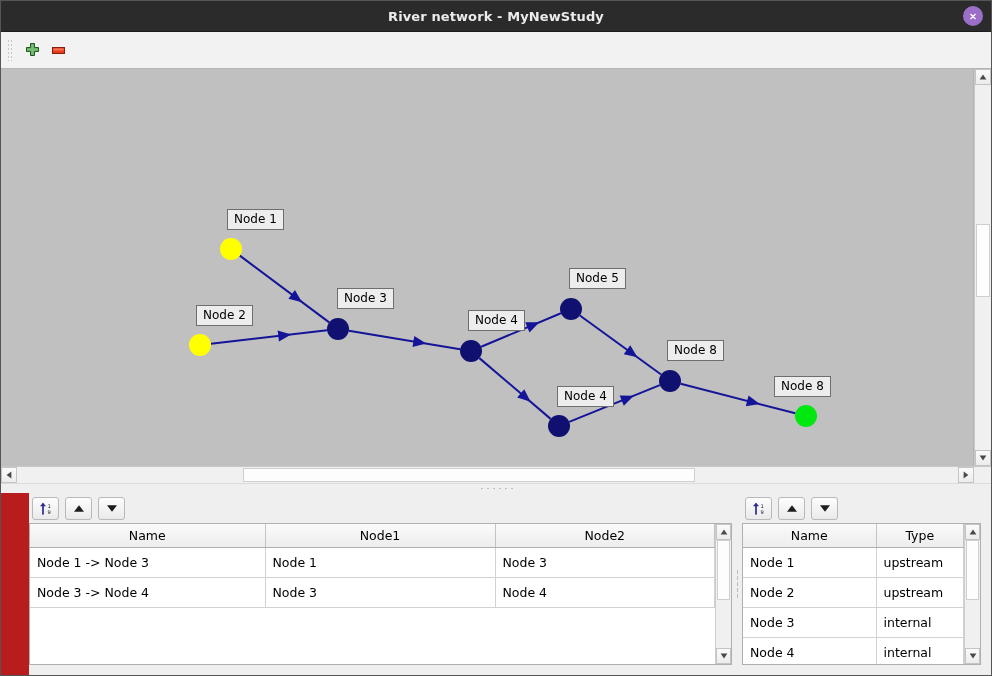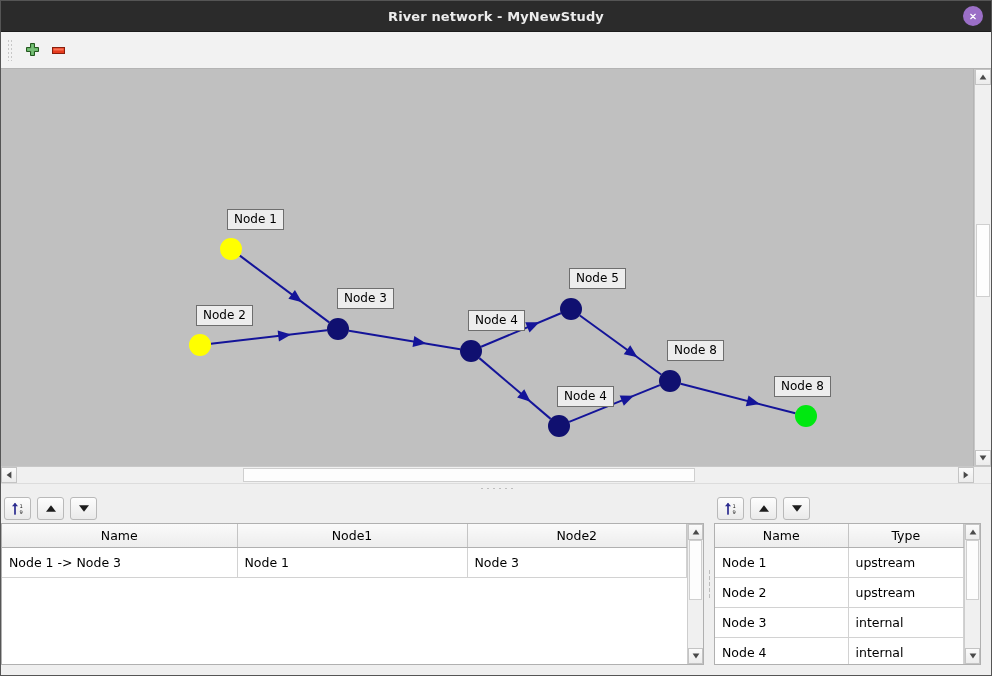--- a/index.html
+++ b/index.html
@@ -172,20 +172,21 @@
     background-image: radial-gradient(#bdbdbd 1px, transparent 1px);
     background-size: 3px 6px;
   }
 
   
   .bottom {
     flex: 1 1 auto;
     display: flex;
     background: #b91c1c;
     min-height: 0;
+    padding-left: 28px;
   }
   .pane {
     display: flex; flex-direction: column;
     min-width: 0;
     background: #efefef;
   }
   .pane.left  { width: 703px; flex: 0 0 703px; }
   .pane.right { flex: 1 1 auto; }
 
   .pane-toolbar {
@@ -401,20 +402,25 @@
                   <th style="width: 230px;">Node1</th>
                   <th style="width: auto;">Node2</th>
                 </tr>
               </thead>
             <tbody id="branches-body">
                 <tr>
                   <td>Node 1 -&gt; Node 3</td>
                   <td>Node 1</td>
                   <td>Node 3</td>
                 </tr>
+                <tr>
+                  <td>Node 3 -&gt; Node 4</td>
+                  <td>Node 3</td>
+                  <td>Node 4</td>
+                </tr>
               </tbody>
           </table>
         </div>
         <div class="tbl-vscroll">
           <div class="sb-arrow">
             <svg width="8" height="6" viewBox="0 0 8 6">
                 <path d="M4 0.6 L7.4 5.4 H0.6 Z" fill="#4a4a4a"></path>
               </svg>
           </div>
           <div class="sb-track">

